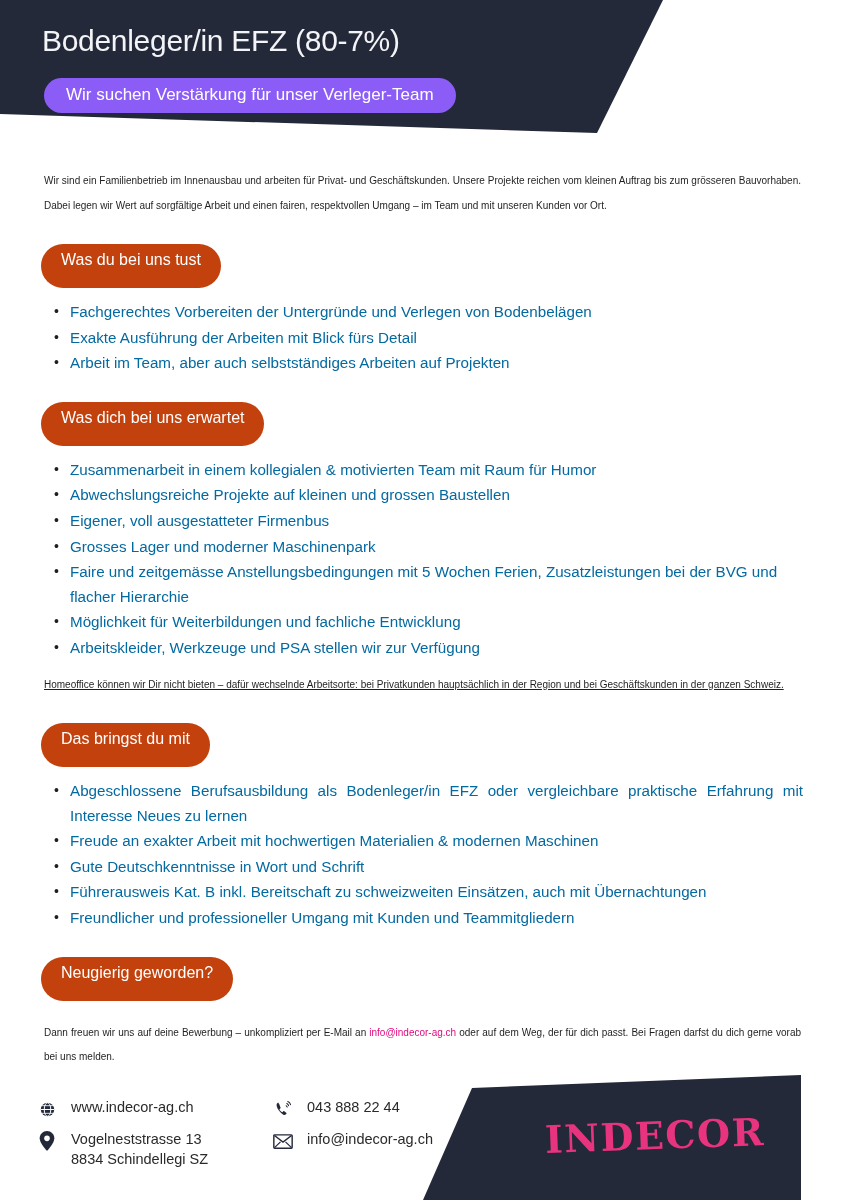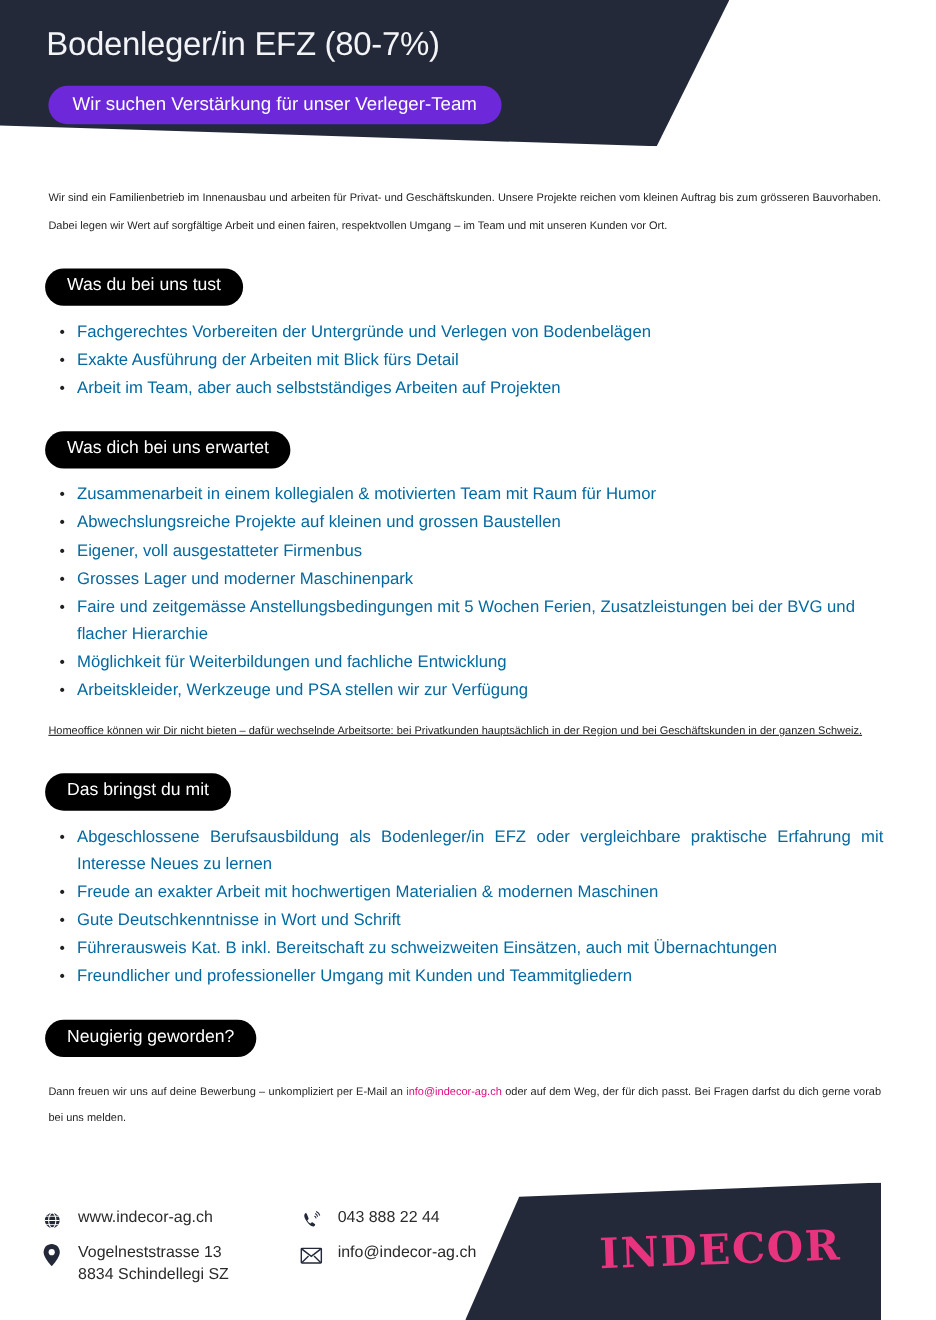--- a/index.html
+++ b/index.html
@@ -38,21 +38,21 @@
     font-size: 30px;
     font-weight: 300;
     letter-spacing: -0.3px;
     color: #f3f4f7;
     white-space: nowrap;
   }
   .header-badge {
     position: absolute;
     left: 44px;
     top: 78px;
-    background: #6d28d9;
+    background: #8b5cf6;
     color: #ffffff;
     font-size: 17px;
     font-weight: 400;
     padding: 7px 22px 8px 22px;
     border-radius: 999px;
     white-space: nowrap;
   }
 
   
   .content {
@@ -66,25 +66,25 @@
     padding: 0 50px 0 44px;
     font-size: 10px;
     line-height: 24.5px;
     text-align: justify;
     color: #1f1f1f;
   }
   .para.intro { padding-top: 24px; }
 
   .badge {
     display: inline-block;
-    background: #000000;
+    background: #c2410c;
     color: #ffffff;
     font-size: 16px;
     font-weight: 400;
-    padding: 6px 20px 8px 20px;
+    padding: 6px 20px 18px 20px;
     border-radius: 999px;
     margin: 0 0 0 41px;
     white-space: nowrap;
     line-height: 1.25;
   }
   .badge-row { margin-top: 26px; }
 
   ul.bullets {
     margin: 12px 0 0 0;
     padding: 0 48px 0 70px;

